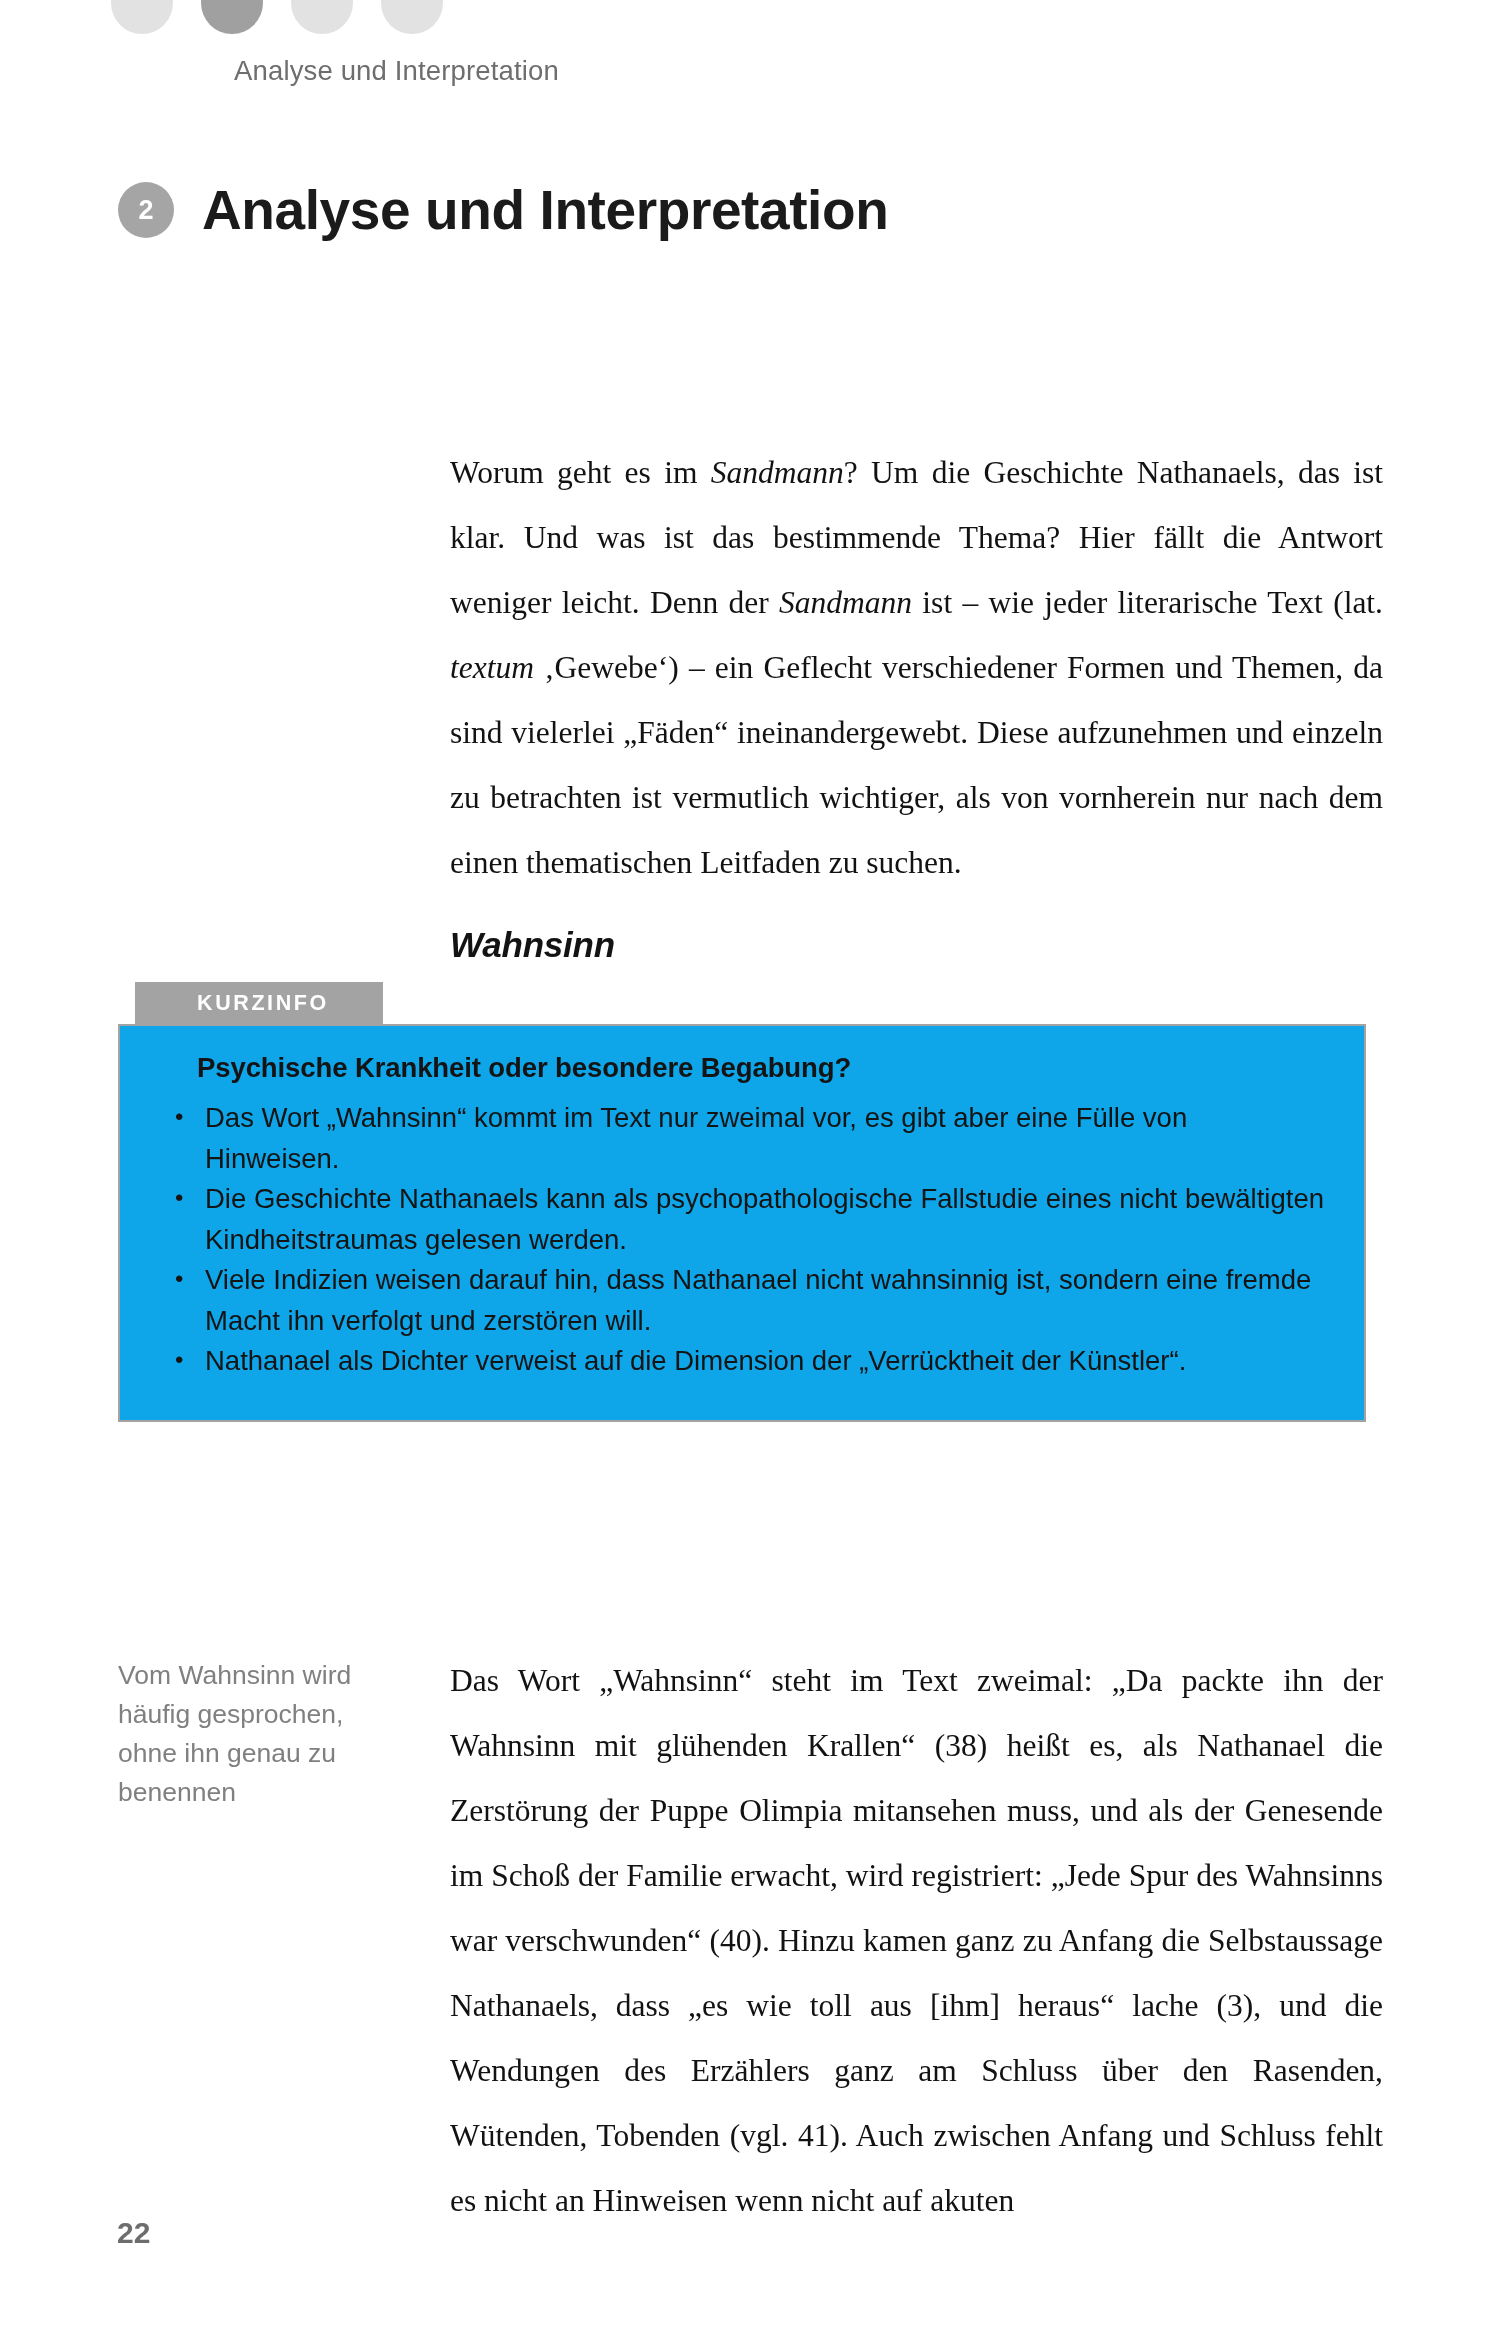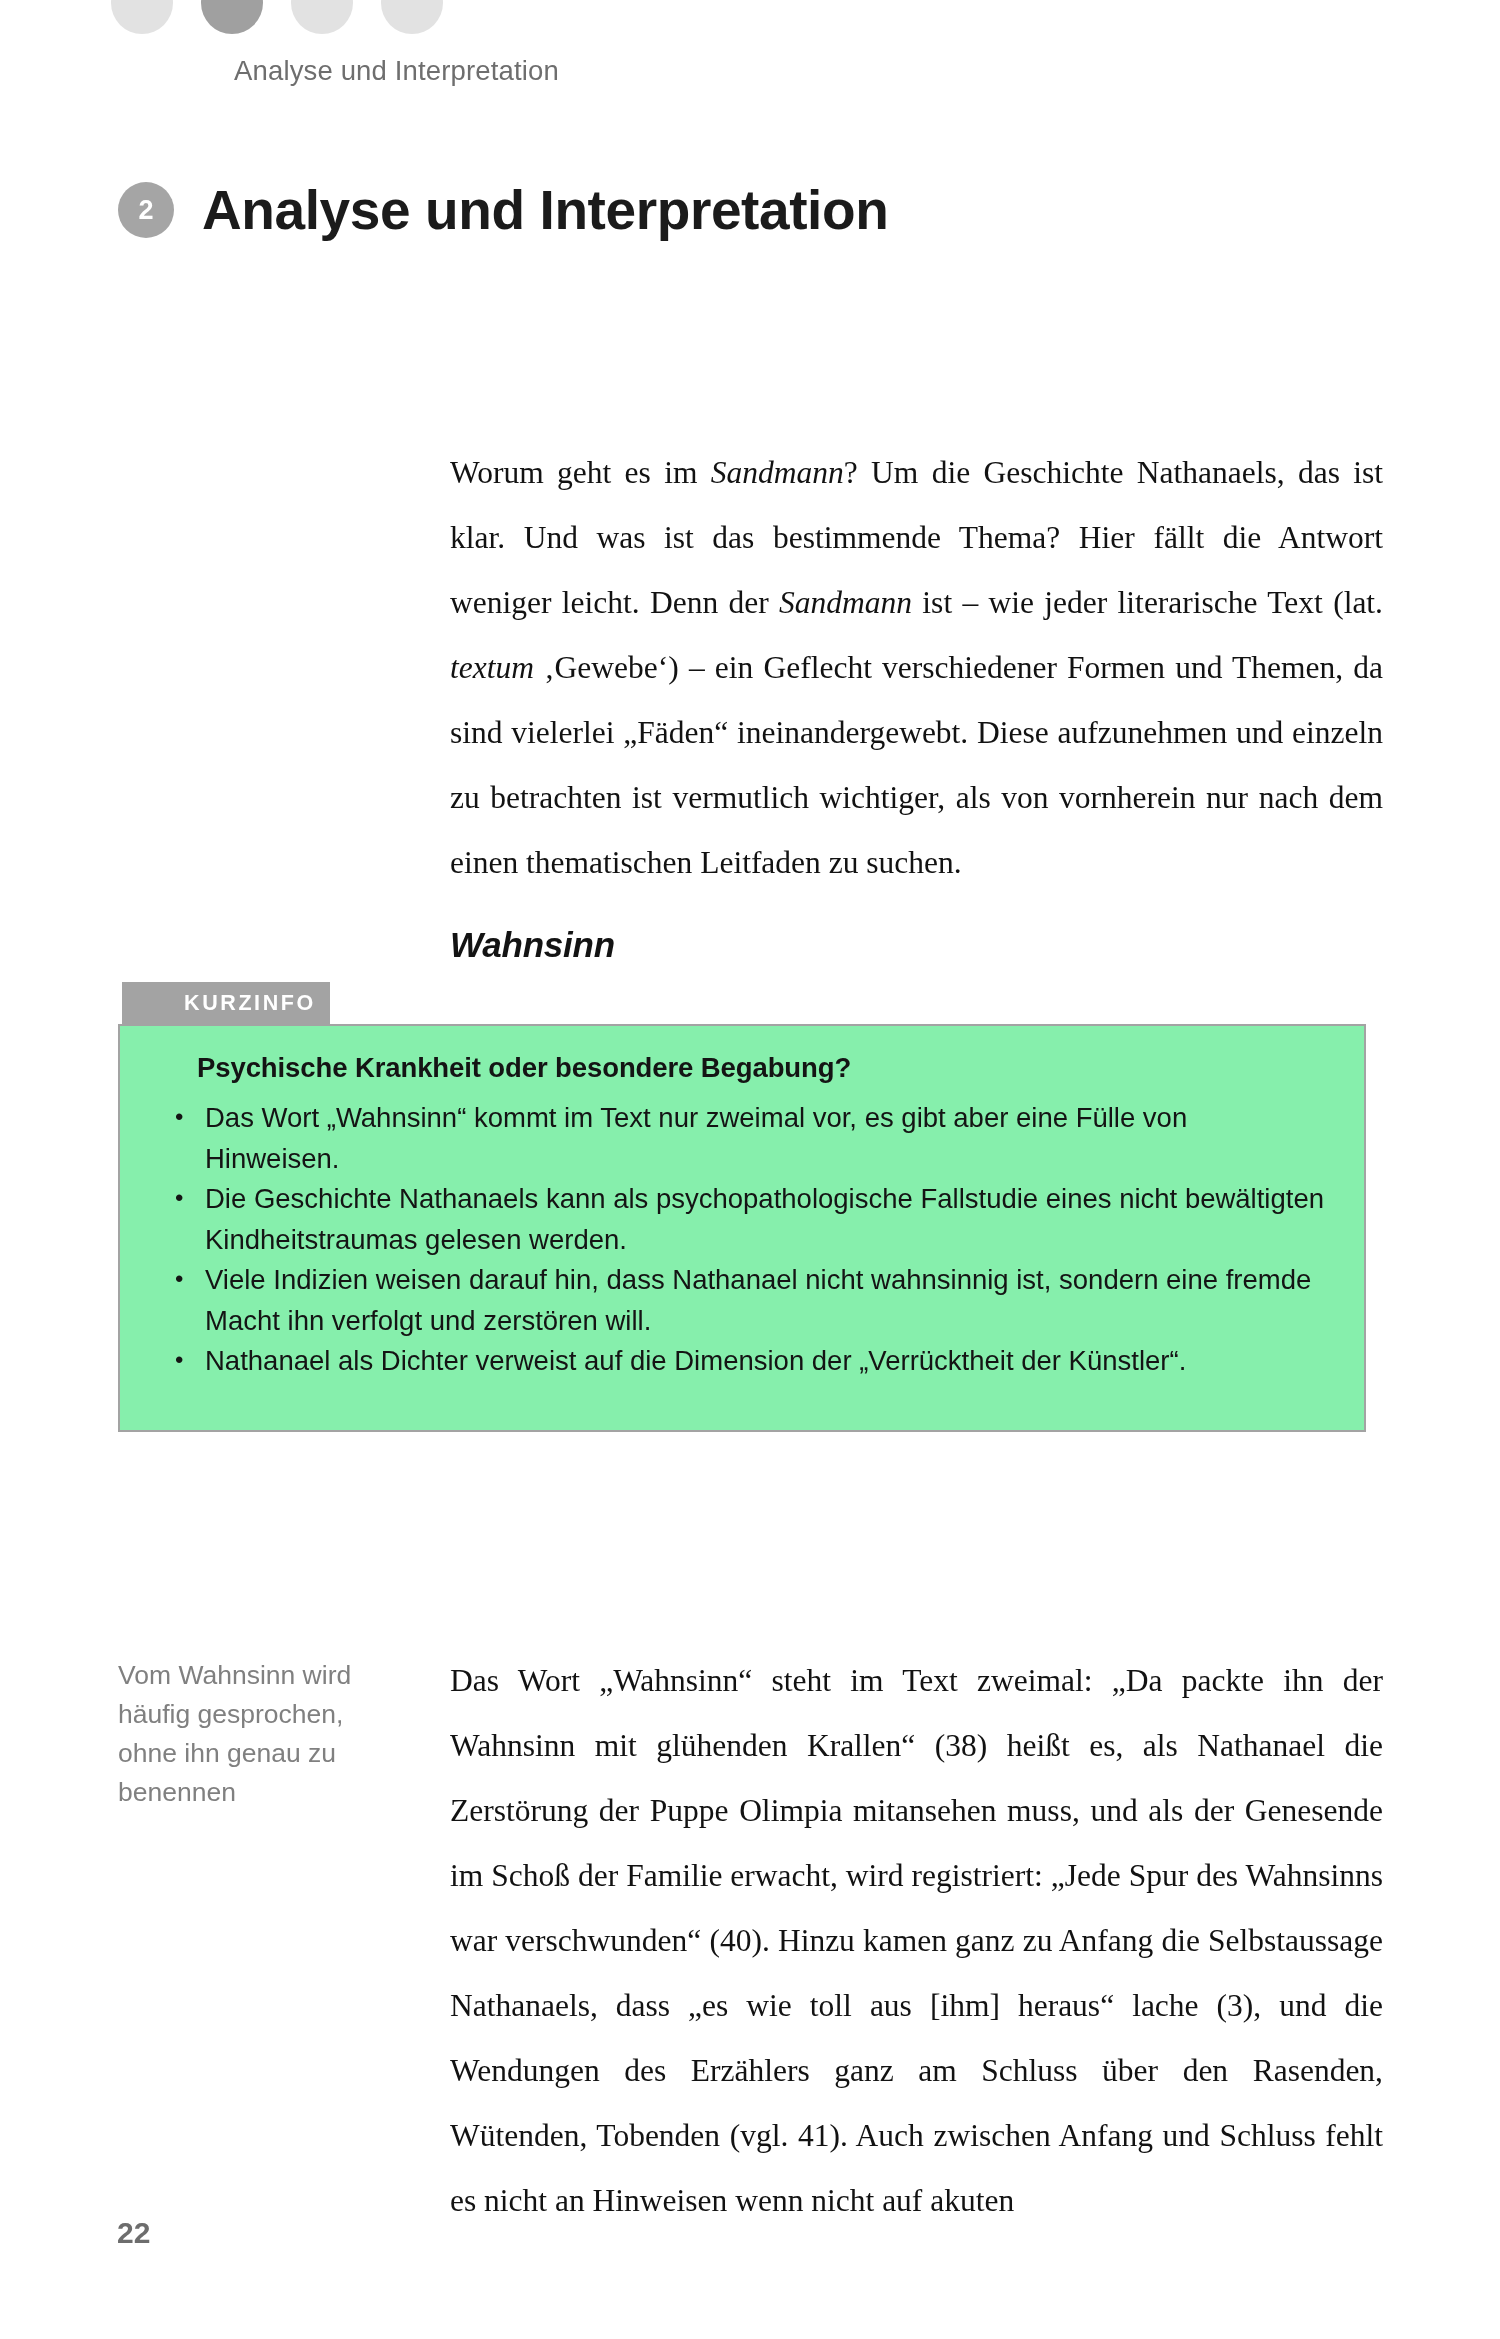--- a/index.html
+++ b/index.html
@@ -129,45 +129,45 @@
 
   
   .kurzinfo-wrap {
     position: absolute;
     left: 118px;
     top: 982px;
     width: 1250px;
   }
   .kurzinfo-tab {
     position: absolute;
-    left: 4px;
+    left: 17px;
     top: 0;
-    width: 208px;
+    width: 248px;
     height: 42px;
     background: #a3a3a3;
     display: flex;
     align-items: center;
   }
   .kurzinfo-tab-label {
     color: #ffffff;
     font-size: 21.5px;
     font-weight: 700;
     letter-spacing: 2.6px;
     margin-left: 62px;
   }
   .kurzinfo-box {
     position: absolute;
     left: 0;
     top: 42px;
     width: 1248px;
     min-height: 333px;
     border: 2px solid #a3a3a3;
     box-sizing: border-box;
-    background: #86efac;
-    padding: 26px 30px 40px 30px;
+    background: #0ea5e9;
+    padding: 26px 30px 30px 30px;
   }
   .ki-head {
     font-size: 27.5px;
     font-weight: 700;
     color: #141414;
     margin: 0 0 14px 47px;
     letter-spacing: -0.1px;
   }
   .ki-list {
     list-style: none;

